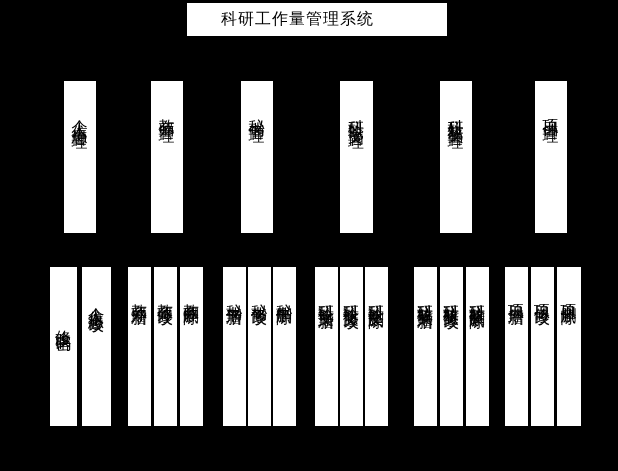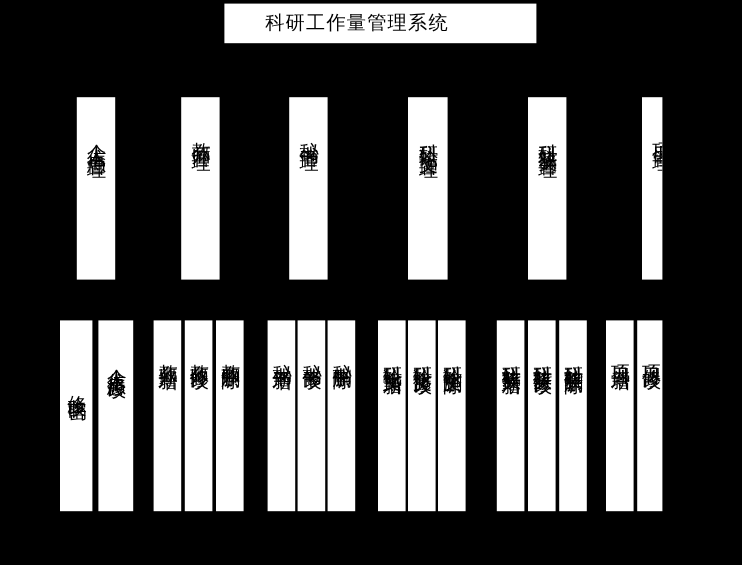--- a/index.html
+++ b/index.html
@@ -2,21 +2,21 @@
 <html><head>
 <meta charset="utf-8">
 <style>
   html, body { margin: 0; padding: 0; }
   body {
     background: #000000;
     font-family: "Liberation Sans", "DejaVu Sans", sans-serif;
   }
   .stage {
     position: relative;
-    width: 552px;
+    width: 618px;
     height: 471px;
     background: #000000;
     overflow: hidden;
   }
   .box {
     position: absolute;
     background: #ffffff;
     color: #000000;
     box-sizing: border-box;
   }

